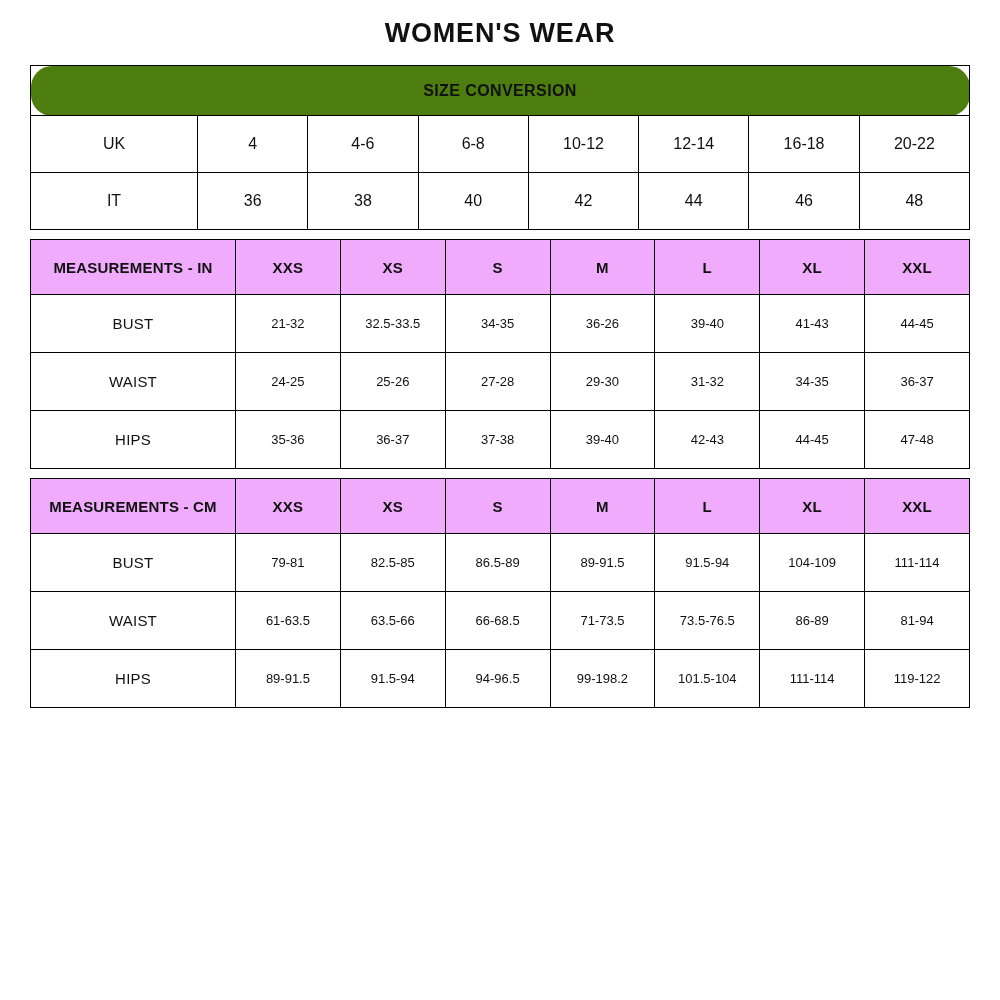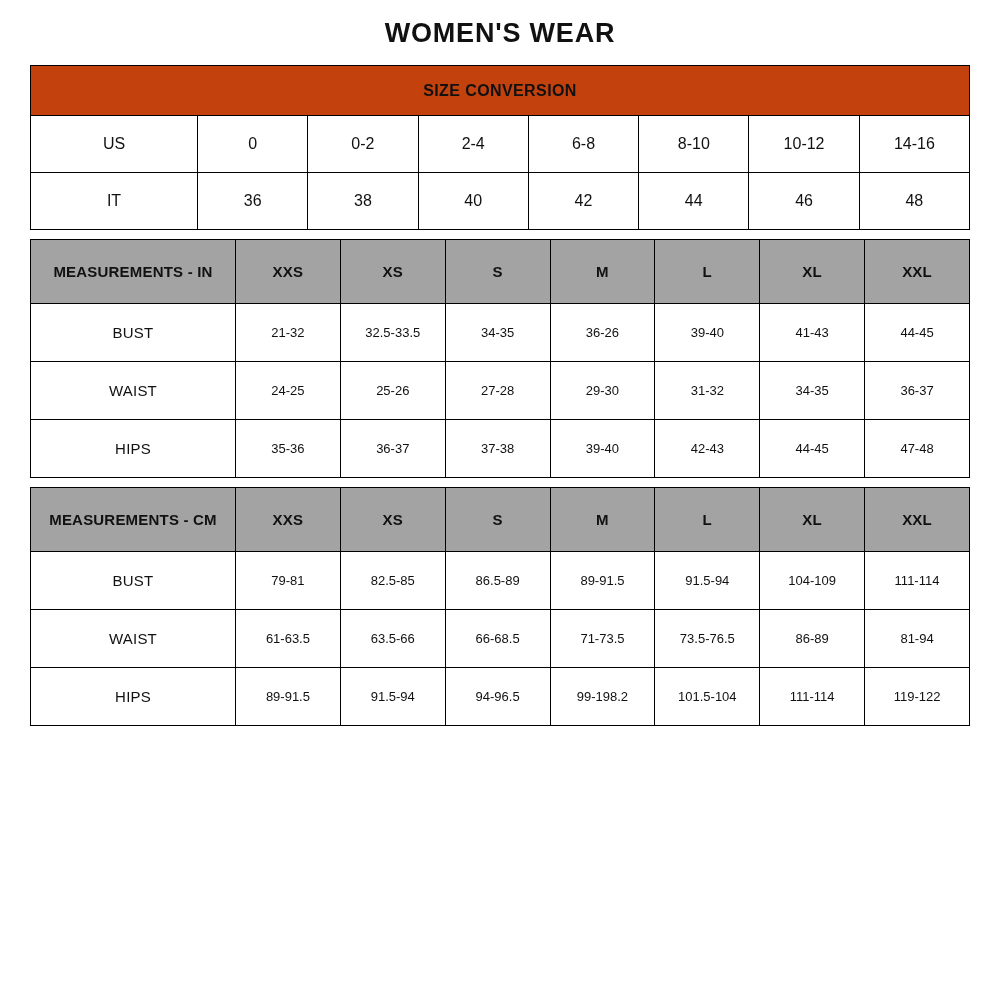--- a/index.html
+++ b/index.html
@@ -28,30 +28,31 @@
   .tbl th, .tbl td {
     border: 1.5px solid #000000;
     text-align: center;
     vertical-align: middle;
     overflow: hidden;
     white-space: nowrap;
   }
   
   .banner {
     height: 50px;
-    background: #c2410c;
+    background: #4d7c0f;
     font-size: 16px;
     font-weight: 700;
     letter-spacing: 0.4px;
+    border-radius: 21px;
   }
   .conversion td { height: 57px; font-size: 16px; font-weight: 400; }
   
   .meas thead th {
-    height: 64px;
-    background: #a3a3a3;
+    height: 55px;
+    background: #f0abfc;
     font-size: 15px;
     font-weight: 700;
     letter-spacing: 0.2px;
     margin-top: 24px;
   }
   .meas td { height: 58px; font-size: 13px; font-weight: 400; margin-top: 28px; }
   .meas td.row-label { font-size: 15px; letter-spacing: 0.2px; }
 </style>
 </head>
 <body>
@@ -71,28 +72,28 @@
         <col>
         <col>
     </colgroup>
     <thead>
       <tr>
         <th class="banner" colspan="8">SIZE CONVERSION</th>
       </tr>
     </thead>
     <tbody>
         <tr>
-          <td class="row-label">US</td>
-          <td class="value-cell">0</td>
-          <td class="value-cell">0-2</td>
-          <td class="value-cell">2-4</td>
+          <td class="row-label">UK</td>
+          <td class="value-cell">4</td>
+          <td class="value-cell">4-6</td>
           <td class="value-cell">6-8</td>
-          <td class="value-cell">8-10</td>
           <td class="value-cell">10-12</td>
-          <td class="value-cell">14-16</td>
+          <td class="value-cell">12-14</td>
+          <td class="value-cell">16-18</td>
+          <td class="value-cell">20-22</td>
         </tr>
         <tr>
           <td class="row-label">IT</td>
           <td class="value-cell">36</td>
           <td class="value-cell">38</td>
           <td class="value-cell">40</td>
           <td class="value-cell">42</td>
           <td class="value-cell">44</td>
           <td class="value-cell">46</td>
           <td class="value-cell">48</td>

